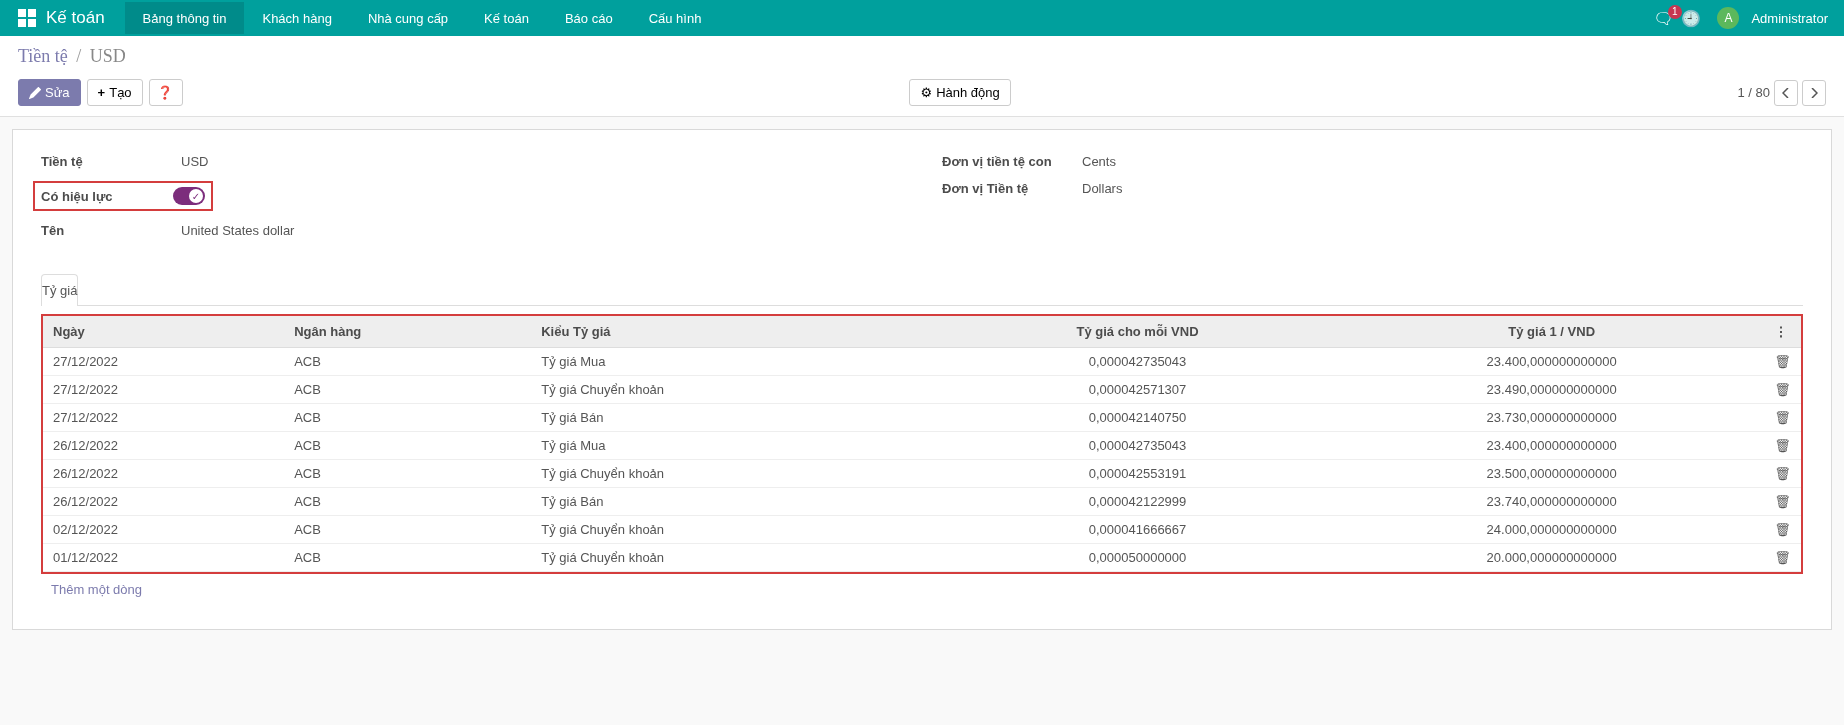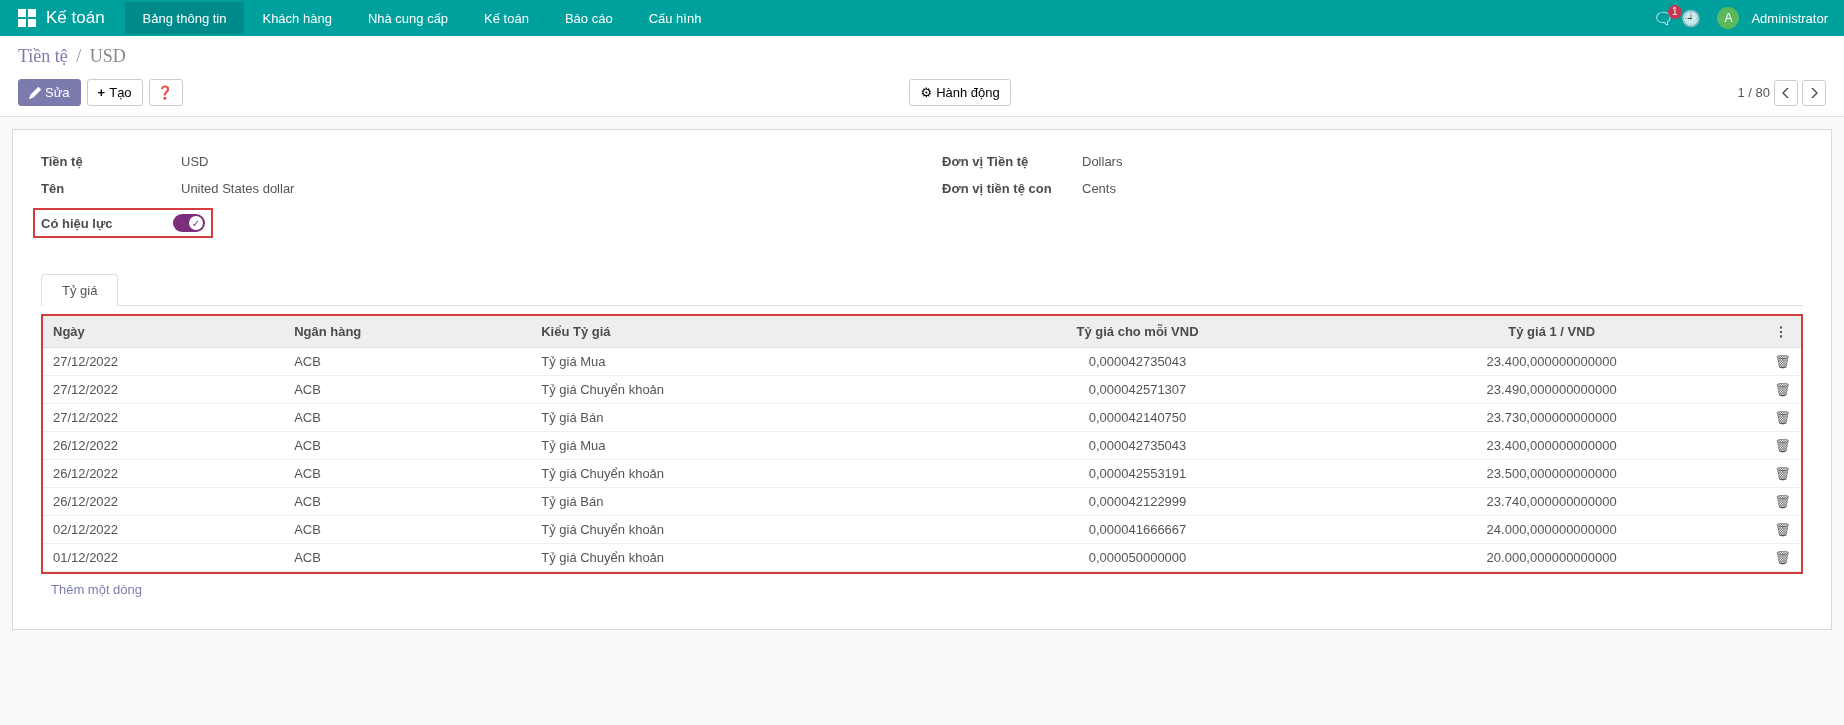--- a/index.html
+++ b/index.html
@@ -45,21 +45,21 @@
 
 .highlighted-active { border: 2px solid #d43d3d; padding: 4px 6px; display: inline-flex; margin-left: -8px; }
 .highlighted-active .form-label { width: 132px; }
 
 
 .toggle { width: 32px; height: 18px; background: #7c2d7c; border-radius: 10px; position: relative; }
 .toggle::after { content: '✓'; position: absolute; right: 2px; top: 2px; width: 14px; height: 14px; background: #fff; border-radius: 50%; color: #7c2d7c; font-size: 10px; display: flex; align-items: center; justify-content: center; }
 
 
 .tabs { margin-top: 24px; border-bottom: 1px solid #ddd; }
-.tab { display: inline-block; padding: 8px 20px; border: 1px solid #ddd; border-bottom: none; background: #fff; margin-bottom: -1px; font-size: 13px; color: #555; cursor: pointer; border-radius: 4px 4px 0 0; }
+.tab { display: inline-block; padding: 8px 0; border: 1px solid #ddd; border-bottom: none; background: #fff; margin-bottom: -1px; font-size: 13px; color: #555; cursor: pointer; border-radius: 4px 4px 0 0; }
 
 
 .rate-table-wrap { border: 2px solid #d43d3d; margin-top: 8px; }
 table.rate-table { width: 100%; border-collapse: collapse; padding-left: 20px; }
 table.rate-table th { text-align: left; font-weight: bold; padding: 8px 10px; background: #eee; border-bottom: 1px solid #ddd; font-size: 13px; }
 table.rate-table th.num, table.rate-table td.num { text-align: center; }
 table.rate-table td { padding: 6px 10px; border-bottom: 1px solid #eee; font-size: 13px; color: #555; }
 .kebab-cell { width: 20px; text-align: center; }
 .trash { color: #888; cursor: pointer; width: 20px; text-align: center; }
 .add-line { padding: 8px 10px; }
@@ -134,39 +134,39 @@
   </div>
 </div>
 
 <div class="form-sheet">
   <div class="form-cols">
     <div class="form-col">
       <div class="form-row">
         <div class="form-label">Tiền tệ</div>
         <div class="form-val">USD</div>
       </div>
-      <div class="form-row">
-        <div class="form-label">Tên</div>
-        <div class="form-val">United States dollar</div>
-      </div>
       <div class="form-row highlighted-active">
         <div class="form-label">Có hiệu lực</div>
         <div class="form-val">
           <div class="toggle"></div>
         </div>
       </div>
+      <div class="form-row">
+        <div class="form-label">Tên</div>
+        <div class="form-val">United States dollar</div>
+      </div>
     </div>
     <div class="form-col">
+      <div class="form-row">
+        <div class="form-label">Đơn vị tiền tệ con</div>
+        <div class="form-val">Cents</div>
+      </div>
       <div class="form-row">
         <div class="form-label">Đơn vị Tiền tệ</div>
         <div class="form-val">Dollars</div>
-      </div>
-      <div class="form-row">
-        <div class="form-label">Đơn vị tiền tệ con</div>
-        <div class="form-val">Cents</div>
       </div>
     </div>
   </div>
 
   <div class="tabs">
     <div class="tab">Tỷ giá</div>
   </div>
 
   <div class="rate-table-wrap">
     <table class="rate-table">

